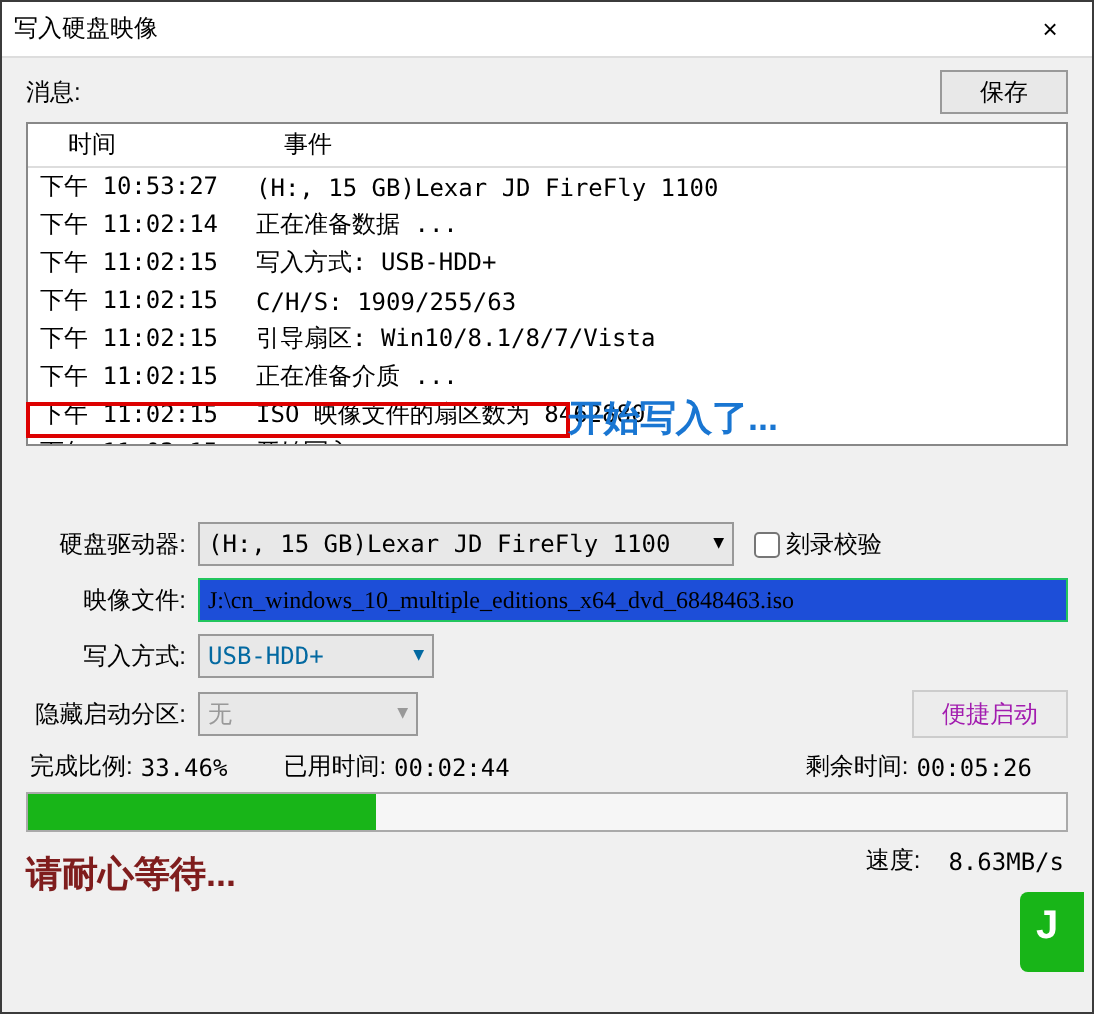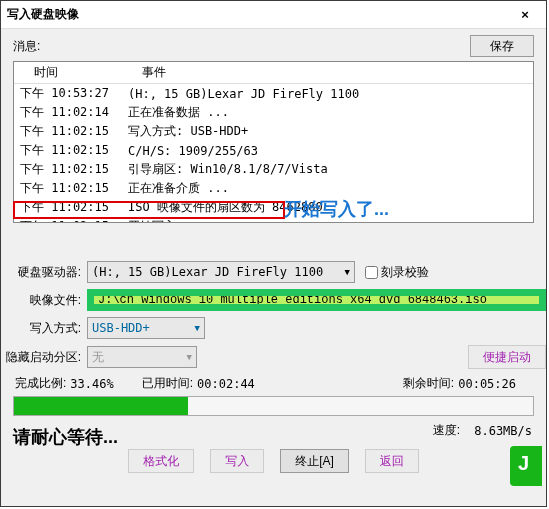--- a/index.html
+++ b/index.html
@@ -1,38 +1,38 @@
 <!DOCTYPE html>
 <html><head>
 <meta charset="utf-8">
 <style>
 * { box-sizing: border-box; margin: 0; padding: 0; }
 body { font-family: "Microsoft YaHei", SimSun, Arial, sans-serif; font-size: 12px; background: #fff; width: 549px; height: 509px; overflow: hidden; position: relative; }
 .window { width: 547px; height: 507px; border: 1px solid #3b3b3b; background: #f0f0f0; position: relative; }
-.titlebar { height: 28px; background: #fff; border-bottom: 1px solid #ddd; display: flex; align-items: center; padding: 0 6px; font-weight: bold; }
+.titlebar { height: 28px; background: #fff; border-bottom: 1px solid #ddd; display: flex; align-items: center; padding: 0 6px; }
 .titlebar .title { flex: 1; font-size: 12px; }
 .titlebar .close { width: 30px; text-align: center; font-size: 13px; cursor: pointer; }
 .msgrow { display: flex; align-items: center; padding: 6px 12px 4px; }
 .msgrow .lbl { min-width: 40px; }
 .msgrow .save { margin-left: auto; width: 64px; height: 22px; border: 1px solid #999; background: #e8e8e8; font-size: 12px; cursor: pointer; }
 .logbox { margin: 0 12px 4px; border: 1px solid #888; background: #fff; height: 162px; position: relative; overflow: hidden; }
 .logtable { width: 100%; border-collapse: collapse; font-family: SimSun, monospace; font-size: 12px; }
 .logtable th { text-align: left; font-weight: normal; padding: 2px 20px; border-bottom: 1px solid #ddd; background: #fff; }
 .logtable td { padding: 1px 6px; white-space: nowrap; }
 .logtable th:first-child, .logtable td:first-child { width: 108px; }
 .highlight-row td { position: relative; }
 .redbox { position: absolute; border: 2px solid #d00; pointer-events: none; }
 .annot1 { position: absolute; color: #1976d2; font-weight: bold; font-size: 18px; }
-.annot2 { position: absolute; color: #000000; font-weight: bold; font-size: 18px; }
-.form { margin: 38px 0 0; }
+.annot2 { position: absolute; color: #7f1d1d; font-weight: bold; font-size: 18px; }
+.form { margin: 38px 12px 0; }
 .frow { display: flex; align-items: center; margin-bottom: 6px; }
 .frow .flabel { width: 80px; text-align: right; margin-right: 6px; }
 .drop { height: 22px; border: 1px solid #999; background: #e8e8e8; display: inline-flex; align-items: center; padding: 0 4px; font-family: SimSun, monospace; font-size: 12px; position: relative; cursor: pointer; }
 .drop .arrow { margin-left: auto; font-size: 9px; padding-left: 6px; }
-.txt { height: 22px; border: 7px solid #22c55e; background: #bef264; padding: 2px 4px; font-family: Liberation Mono, monospace; font-size: 12px; flex: 1; }
+.txt { height: 22px; border: 1px solid #22c55e; background: #1d4ed8; padding: 2px 4px; font-family: Liberation Serif, serif; font-size: 12px; flex: 1; }
 .chk { display: inline-flex; align-items: center; margin-left: 10px; }
 .chk input { margin-right: 3px; }
 .btn { height: 24px; border: 1px solid #999; background: #e1e1e1; font-size: 12px; padding: 0 14px; cursor: pointer; }
 .btn.disabled { color: #a21caf; border-color: #ccc; background: #ececec; cursor: default; }
 .statsrow { display: flex; align-items: center; margin: 6px 14px 4px; }
 .statsrow span { margin-right: 4px; }
 .statsrow .gap { flex: 1; }
 .statsrow .val { font-family: SimSun, monospace; margin-right: 28px; }
 .progress-outer { margin: 2px 12px 6px; height: 20px; border: 1px solid #aaa; background: #f6f6f6; position: relative; }
 .progress-inner { height: 100%; background: #18b518; }
@@ -155,21 +155,15 @@
 
   <div class="annot2" style="left:12px; top:424px;">请耐心等待...</div>
 
   <div class="speedrow">
     <span class="gap"></span>
     <span>速度:</span>
     <span style="width:14px"></span>
     <span class="val">8.63MB/s</span>
   </div>
 
-  <div class="btnrow">
-    <button class="btn disabled">格式化</button>
-    <button class="btn disabled">写入</button>
-    <button class="btn">终止[A]</button>
-    <button class="btn disabled">返回</button>
-  </div>
 
   <div class="logo"></div>
 </div>
 
 </body></html>

